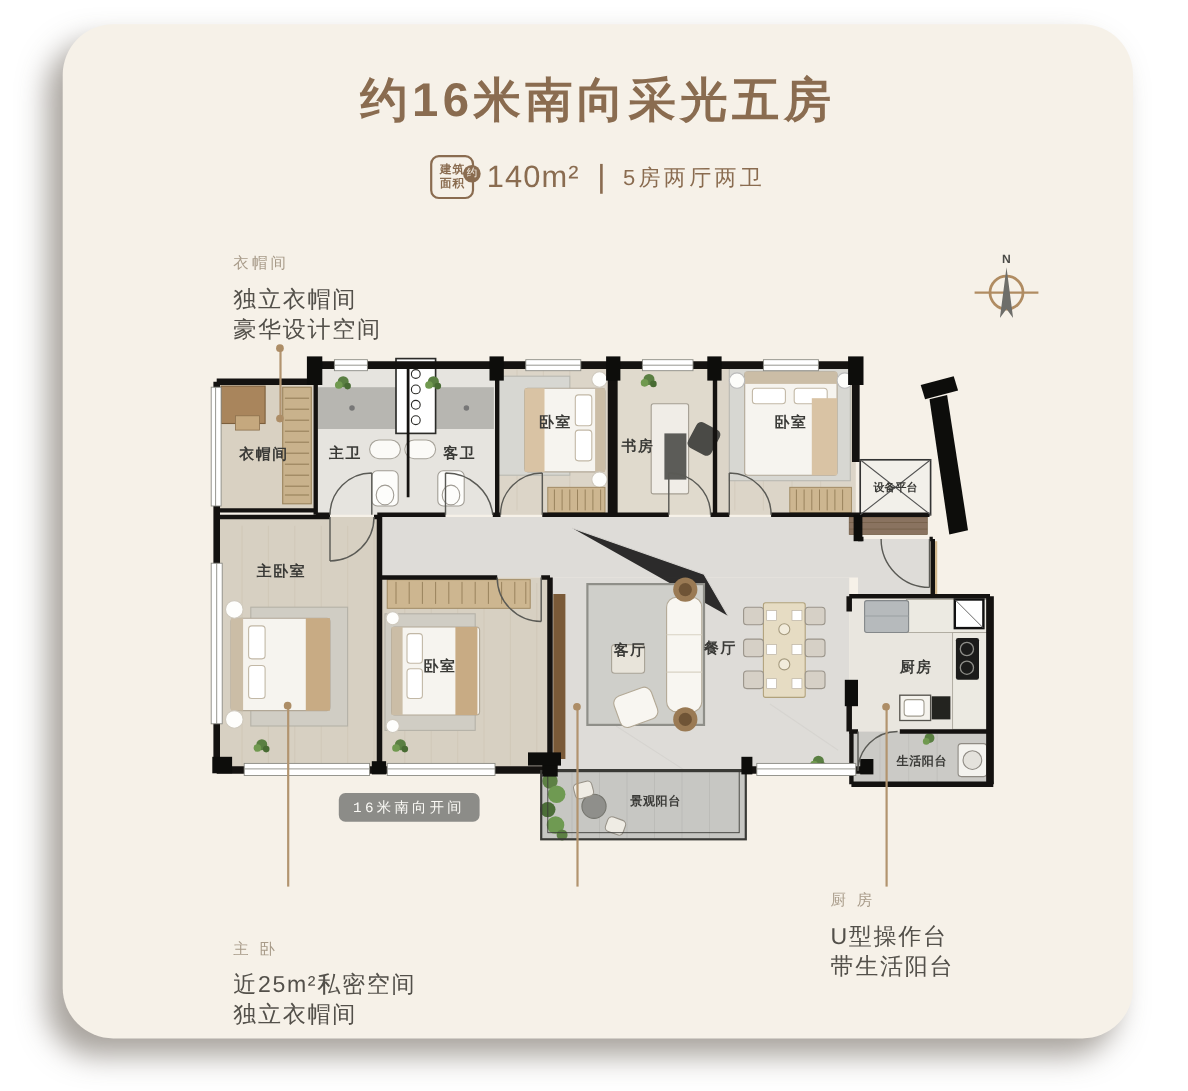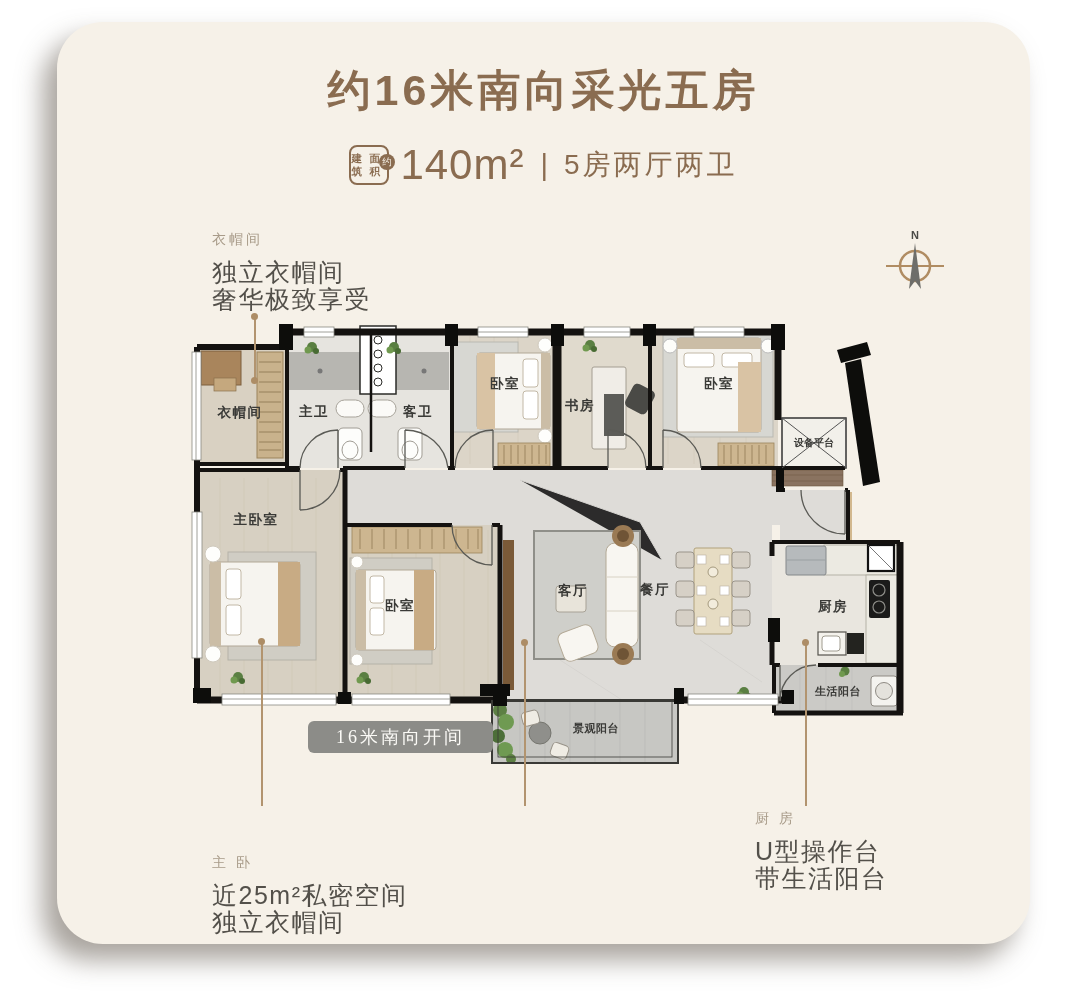--- a/index.html
+++ b/index.html
@@ -5,34 +5,34 @@
   html,body{margin:0;padding:0}
   body{width:1080px;height:992px;background:#ffffff;font-family:"Liberation Sans",sans-serif;overflow:hidden}
   #stage{position:relative;width:1080px;height:992px}
   .card{position:absolute;left:57px;top:22px;width:973px;height:922px;background:#f6f1e8;border-radius:46px;
         box-shadow:-14px 16px 26px rgba(84,74,62,.5)}
   .title{position:absolute;left:57px;top:62px;width:973px;text-align:center;font-size:43px;font-weight:800;
          color:#8a6c50;letter-spacing:4px}
   .subrow{position:absolute;left:57px;top:141px;width:973px;display:flex;justify-content:center;align-items:center;
           gap:11px;color:#8a6c50}
   .areabadge{position:relative;width:36px;height:36px;border:2px solid #8a6c50;border-radius:8px;display:flex;
-             flex-direction:row;justify-content:center;align-items:center;font-size:10.5px;font-weight:700;
+             flex-direction:column;justify-content:center;align-items:center;font-size:10.5px;font-weight:700;
              line-height:1.2;letter-spacing:1px}
   .areabadge .circ{position:absolute;right:-8px;top:7px;width:16px;height:16px;border-radius:50%;background:#8a6c50;
              color:#f6f1e8;font-size:9.5px;display:flex;align-items:center;justify-content:center;font-weight:400}
-  .areaval{font-size:42px;letter-spacing:1px}
+  .areaval{font-size:28px;letter-spacing:1px}
   .vbar{font-size:29px;font-weight:100;padding:0 5px}
-  .spec{font-size:28px;letter-spacing:3px}
+  .spec{font-size:20px;letter-spacing:3px}
   .callout{position:absolute}
   .co-head{font-size:14px;color:#a89b89;letter-spacing:3px;margin-bottom:10px}
-  .co-line{font-size:25px;color:#53504a;letter-spacing:1.5px;line-height:27px}
+  .co-line{font-size:21px;color:#53504a;letter-spacing:1.5px;line-height:27px}
   .leader{position:absolute;width:2px;background:#b2946f}
   .ldot{position:absolute;width:7px;height:7px;border-radius:50%;background:#ad8d66}
-  .obadge{position:absolute;left:308px;top:721px;background:#8c8c88;color:#fbfaf6;font-family:Liberation Serif, serif;
-          font-size:18px;letter-spacing:3px;padding:4px 28px;border-radius:6px}
+  .obadge{position:absolute;left:308px;top:721px;background:#8c8c88;color:#fbfaf6;font-family:Liberation Mono, monospace;
+          font-size:13px;letter-spacing:3px;padding:4px 13px;border-radius:6px}
   svg text{font-family:"Liberation Sans",sans-serif;font-weight:700;fill:#3a3a37}
   .rl{font-size:13.5px;letter-spacing:1.5px;text-anchor:middle}
   .rs{font-size:11px;letter-spacing:.5px;text-anchor:middle}
   .rx{font-size:10px;text-anchor:middle}
   .cn{font-size:11px;font-weight:700;fill:#4a4a46;text-anchor:middle}
 </style>
 </head>
 <body>
 
 <div id="stage">
@@ -376,21 +376,21 @@
   <div class="leader" style="left:261px;top:642px;height:164px"></div>
   <div class="ldot" style="left:258px;top:638px"></div>
   <div class="leader" style="left:524px;top:643px;height:163px"></div>
   <div class="ldot" style="left:521px;top:639px"></div>
   <div class="leader" style="left:805px;top:643px;height:163px"></div>
   <div class="ldot" style="left:802px;top:639px"></div>
 
   <div class="callout" style="left:212px;top:231px">
     <div class="co-head">衣帽间</div>
     <div class="co-line">独立衣帽间</div>
-    <div class="co-line">奢华极致享受</div>
+    <div class="co-line">豪华设计空间</div>
   </div>
   <div class="callout" style="left:212px;top:854px">
     <div class="co-head">主 卧</div>
     <div class="co-line">近25m²私密空间</div>
     <div class="co-line">独立衣帽间</div>
   </div>
   <div class="callout" style="left:755px;top:810px">
     <div class="co-head">厨 房</div>
     <div class="co-line">U型操作台</div>
     <div class="co-line">带生活阳台</div>

